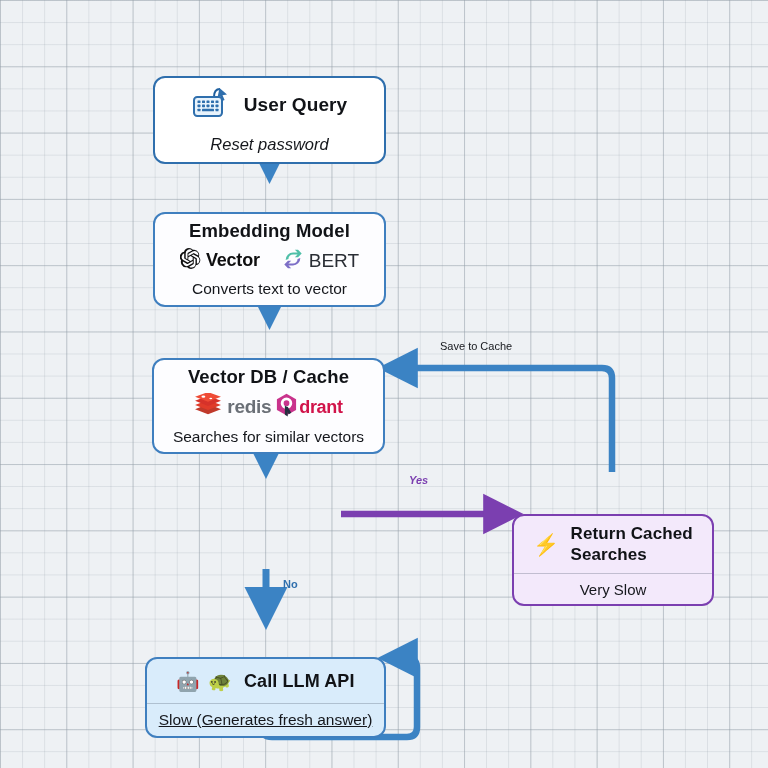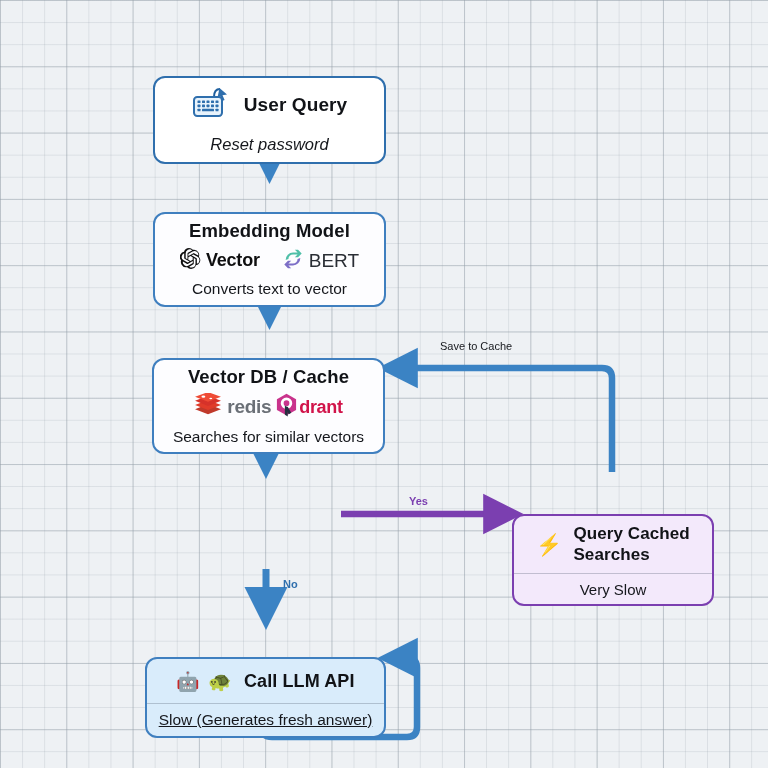--- a/index.html
+++ b/index.html
@@ -151,21 +151,21 @@
   .emoji { font-size: 21px; line-height: 1; }
   .emoji.small { font-size: 19px; }
 
   
   .edge-label {
     position: absolute;
     font-size: 11px;
     white-space: nowrap;
   }
   #label-save { left: 440px; top: 340px; color: #16181d; }
-  #label-yes  { left: 409px; top: 495px; color: #7b3fb0; font-weight: bold; }
+  #label-yes  { left: 409px; top: 474px; color: #7b3fb0; font-weight: bold; font-style: italic; }
   #label-no   { left: 283px; top: 578px; color: #2f6fad; font-weight: bold; }
 
   
   .logo-row { display: flex; align-items: center; gap: 5px; }
   .logo-text { font-size: 18px; font-weight: bold; }
   .openai-text { color: #0f0f10; letter-spacing: -0.2px; }
   .bert-text { color: #2a2e35; font-weight: 400; font-size: 19px; }
   .redis-text { color: #6b7077; font-weight: bold; font-size: 19px; letter-spacing: -0.3px;}
   .qdrant-text { color: #d1144a; font-weight: bold; font-size: 18px; letter-spacing: -0.3px;}
 </style>
@@ -284,21 +284,21 @@
     </div>
     <div class="sub">Searches for similar vectors</div>
   </div>
 
 
   <div class="node" id="return-cached">
     <div class="top">
       <div class="title">
         <span class="emoji">⚡</span>
         <span>
-          <div>Query Cached</div>
+          <div>Return Cached</div>
           <div style="text-align:left;">Searches</div>
         </span>
       </div>
     </div>
     <div class="divider"></div>
     <div class="bot">
       <div class="sub">Very Slow</div>
     </div>
   </div>
 

